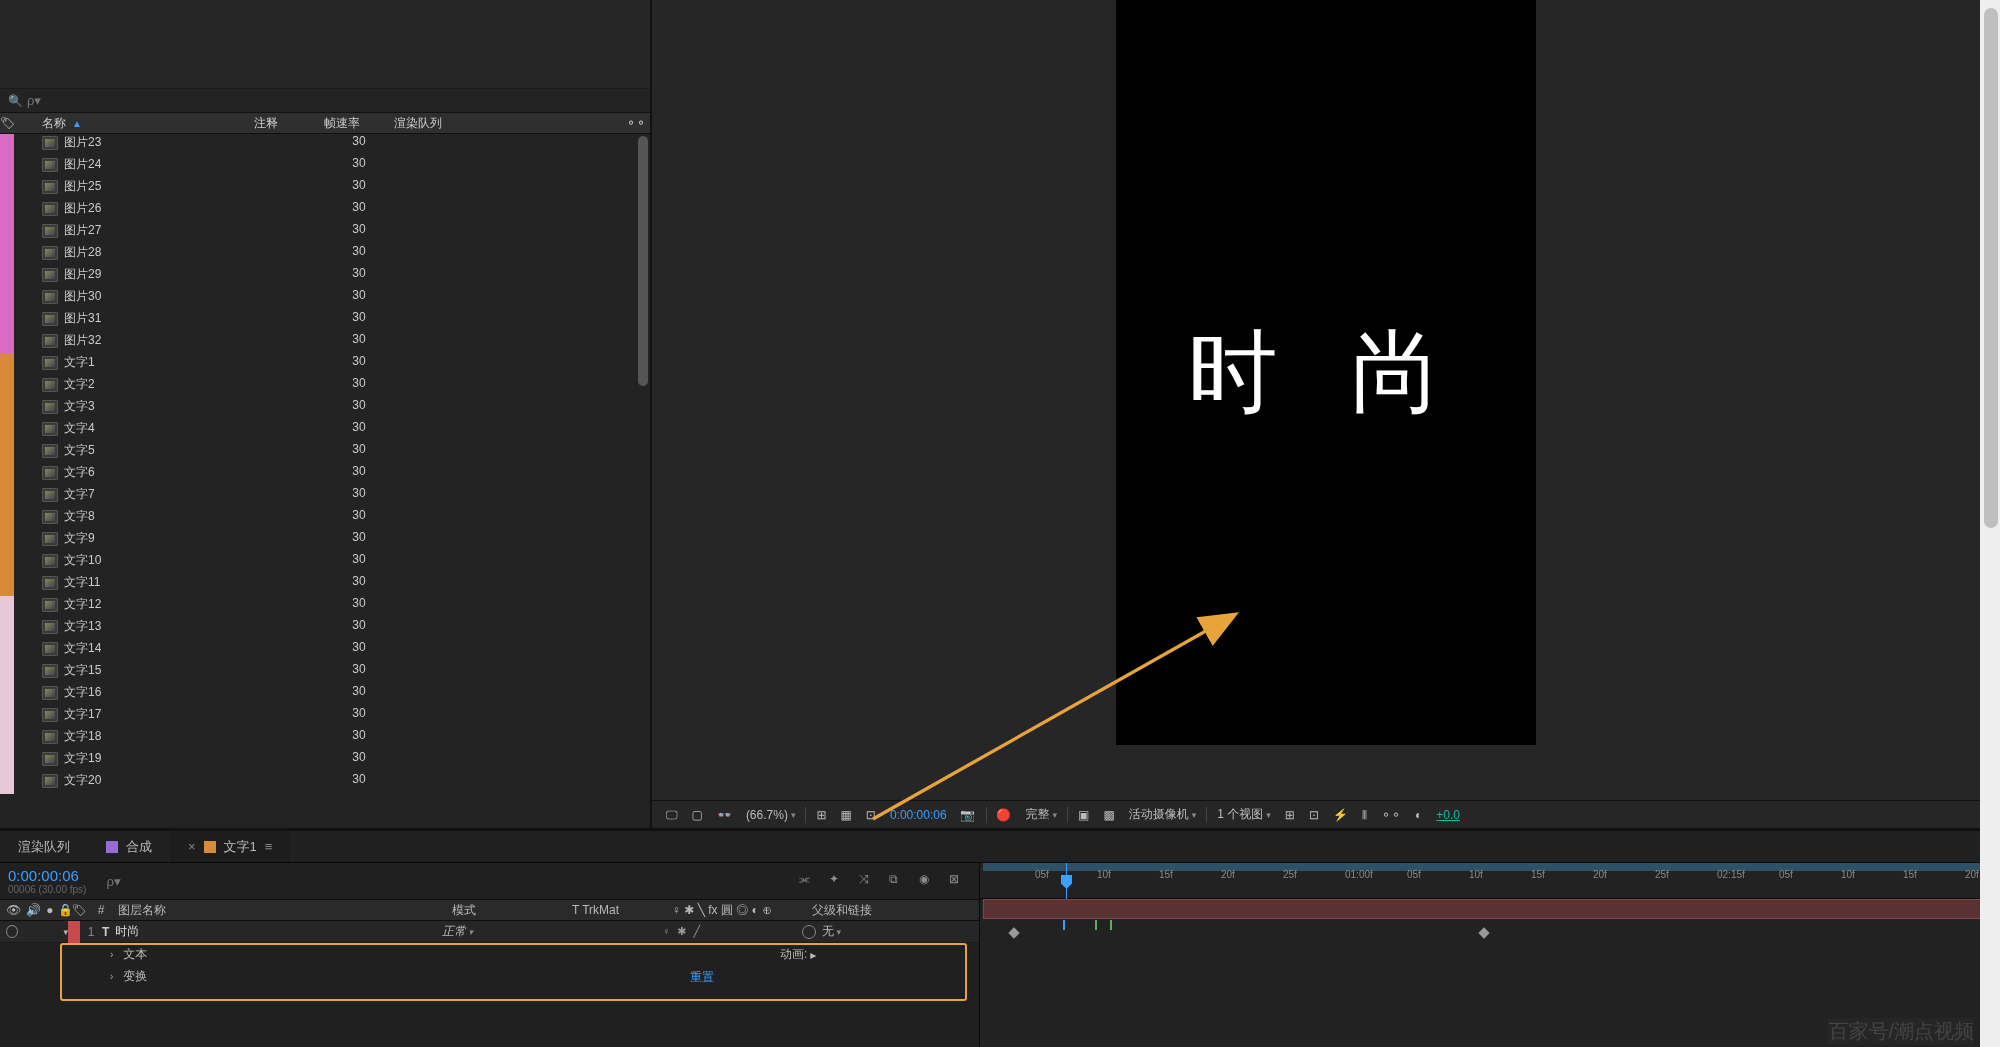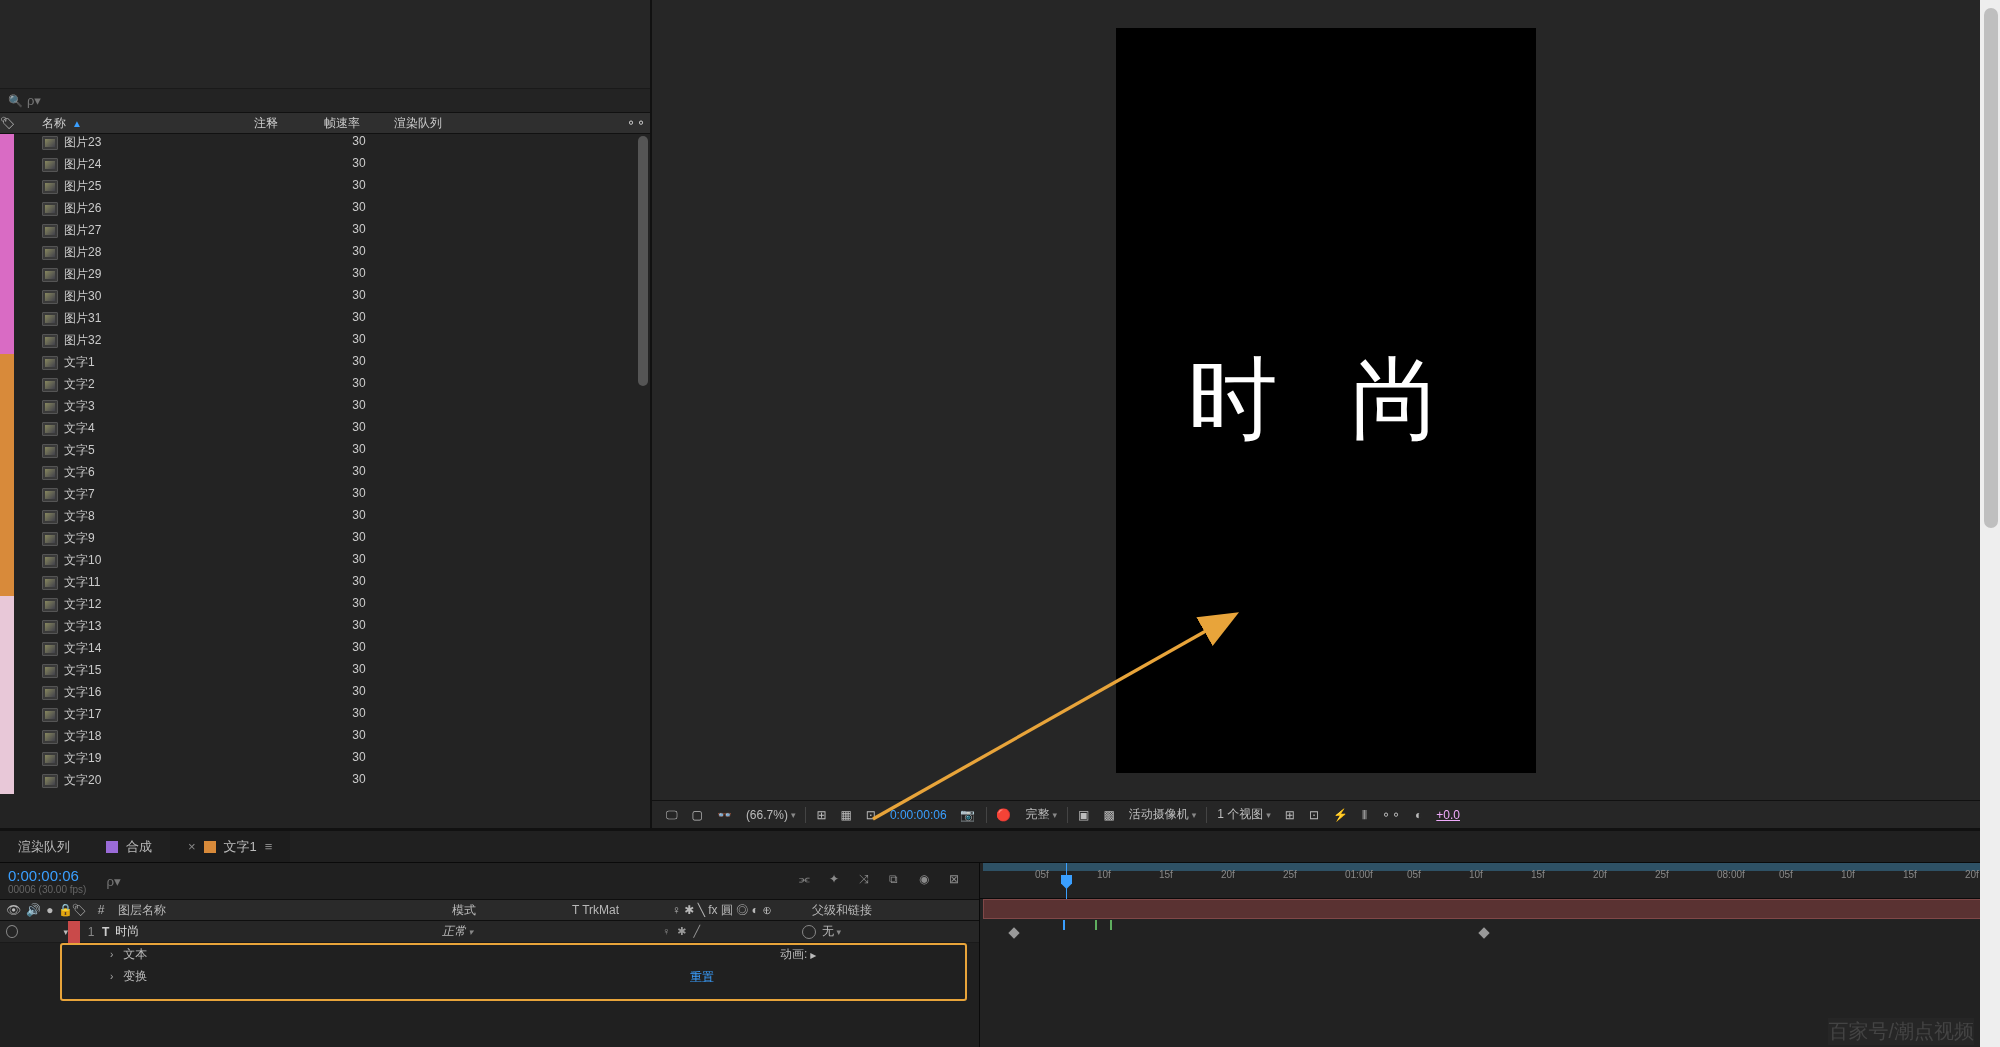--- a/index.html
+++ b/index.html
@@ -23,30 +23,30 @@
   .comp-icon { display: inline-flex; width: 16px; height: 14px; background: #3a3a3a; border: 1px solid #555; position: relative; border-radius: 1px; }
   .comp-icon::before { content: ""; position: absolute; inset: 2px; background: linear-gradient(135deg,#bb7 0%,#445 100%); opacity: .6; }
   .row-fps { width: 70px; margin-left: 70px; text-align: center; }
   .proj-scroll { position: absolute; right: 2px; top: 2px; width: 10px; height: 250px; background: #555; border-radius: 5px; }
   .project-footer { height: 26px; background: #232323; border-top: 1px solid #111; display: flex; align-items: center; gap: 10px; padding: 0 8px; }
   .pf-icon { width: 18px; height: 16px; opacity: .6; }
   .bpc { background: #333; padding: 2px 8px; border-radius: 2px; font-size: 11px; }
   .trash { opacity: .6; }
 
   .viewer-panel { flex: 1; background: #262626; display: flex; flex-direction: column; }
-  .viewer-area { flex: 1; position: relative; display: flex; align-items: center; justify-content: center; }
+  .viewer-area { flex: 1; position: relative; display: flex; align-items: flex-start; justify-content: center; }
   .composition-canvas { width: 420px; height: 745px; background: #000; display: flex; align-items: center; justify-content: center; }
   .canvas-text { color: #fff; font-size: 90px; letter-spacing: 24px; font-weight: 400; }
   .viewer-toolbar { height: 28px; background: #262626; border-top: 1px solid #111; display: flex; align-items: center; gap: 6px; padding: 0 10px; font-size: 12px; color: #bbb; }
   .vt-item { display: inline-flex; align-items: center; gap: 3px; padding: 0 4px; }
   .vt-sep { width: 1px; height: 16px; background: #444; }
   .dd { color: #bbb; }
   .dd::after { content: " ▾"; font-size: 9px; color: #888; }
   .timecode-vt { color: #3a9fff; }
-  .blue-plus { color: #f0abfc; text-decoration: underline; }
+  .blue-plus { color: #14b8a6; text-decoration: underline; }
 
   .timeline-zone { height: 219px; background: #202020; border-top: 3px solid #111; display: flex; flex-direction: column; }
   .tabs-row { height: 32px; display: flex; align-items: center; border-bottom: 1px solid #0a0a0a; }
   .tab { padding: 0 18px; height: 100%; display: flex; align-items: center; gap: 8px; color: #bbb; font-size: 13px; }
   .tab.active { background: #1d1d1d; }
   .tab-dot { width: 12px; height: 12px; }
   .dot-purple { background: #9a6bd8; }
   .dot-orange { background: #d88a3a; }
   .close-x { color: #888; font-size: 13px; }
   .menu-eq { color: #888; }
@@ -505,21 +505,21 @@
           <span class="ruler-tick" style="left: 117px;">10f</span>
           <span class="ruler-tick" style="left: 179px;">15f</span>
           <span class="ruler-tick" style="left: 241px;">20f</span>
           <span class="ruler-tick" style="left: 303px;">25f</span>
           <span class="ruler-tick" style="left: 365px;">01:00f</span>
           <span class="ruler-tick" style="left: 427px;">05f</span>
           <span class="ruler-tick" style="left: 489px;">10f</span>
           <span class="ruler-tick" style="left: 551px;">15f</span>
           <span class="ruler-tick" style="left: 613px;">20f</span>
           <span class="ruler-tick" style="left: 675px;">25f</span>
-          <span class="ruler-tick" style="left: 737px;">08:00f</span>
+          <span class="ruler-tick" style="left: 737px;">02:15f</span>
           <span class="ruler-tick" style="left: 799px;">05f</span>
           <span class="ruler-tick" style="left: 861px;">10f</span>
           <span class="ruler-tick" style="left: 923px;">15f</span>
           <span class="ruler-tick" style="left: 985px;">20f</span>
         </div>
       <div class="track-region">
         <div class="clip-bar"></div>
         <div class="kf-dot" style="left:30px"></div>
         <div class="kf-dot" style="left:500px"></div>
         <div class="sm-marker" style="left:83px;background:#3a9fff"></div>

